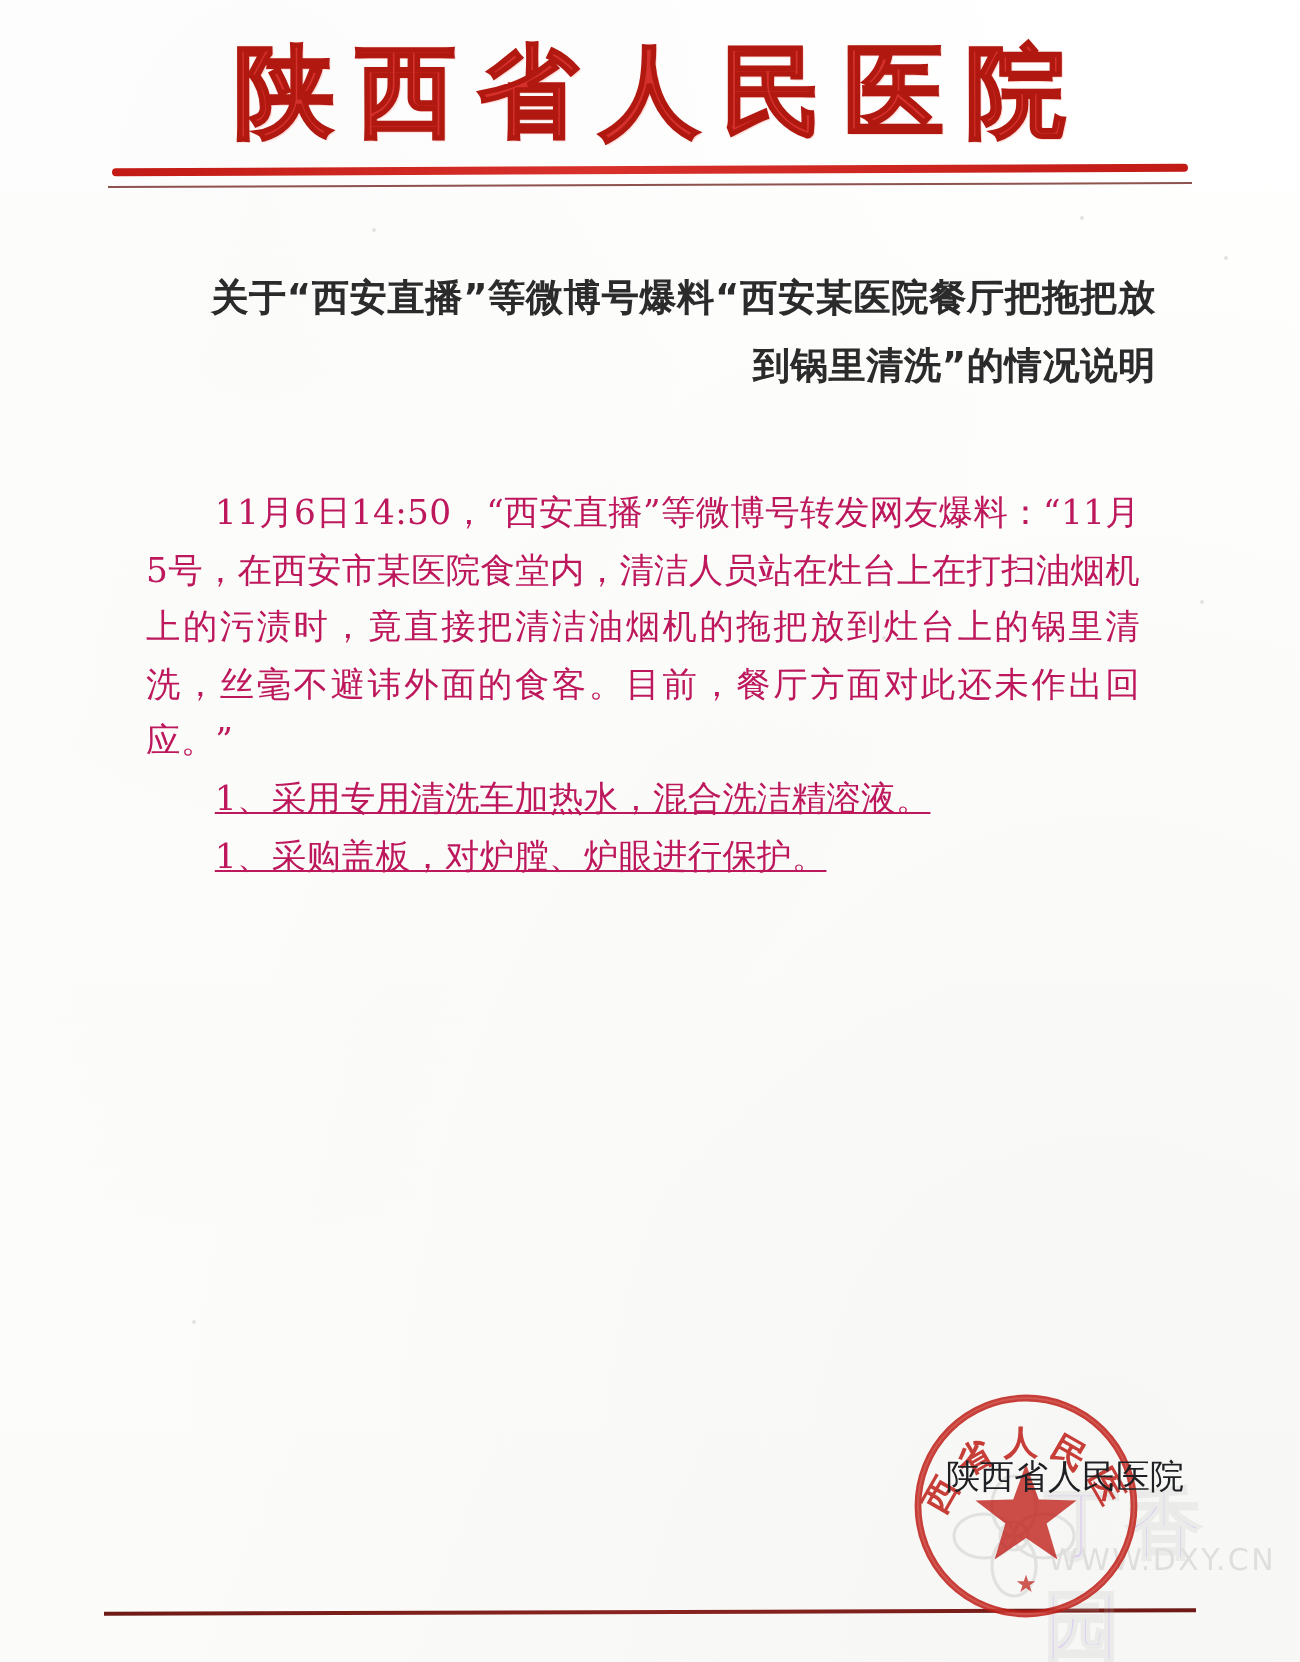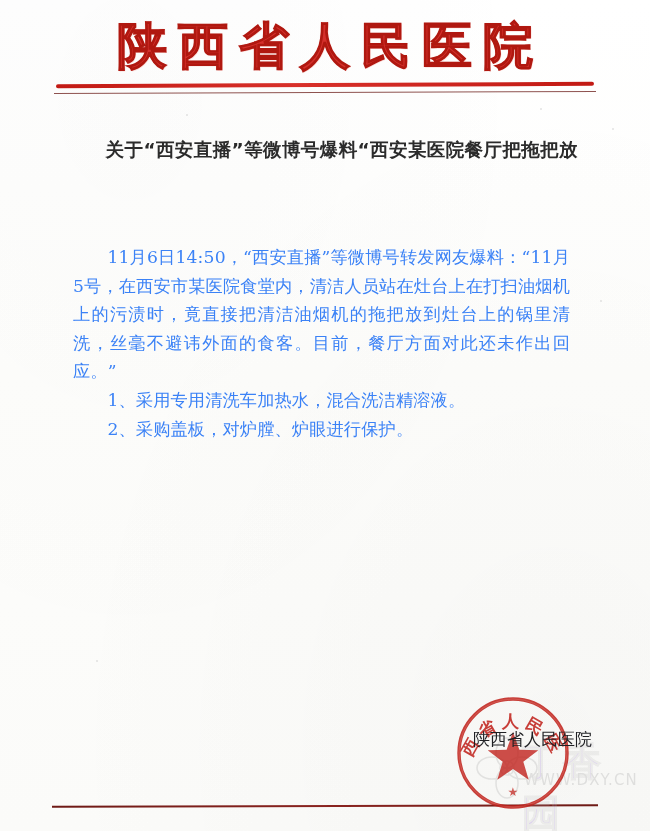--- a/index.html
+++ b/index.html
@@ -96,32 +96,33 @@
 
   
   .body-text {
     position: absolute;
     top: 243px;
     left: 73px;
     width: 497px;
     font-family: "DejaVu Serif", "Liberation Serif", serif;
     font-size: 17.2px;
     line-height: 28.6px;
-    color: #3b82f6;
+    color: #be185d;
     text-align: justify;
     text-justify: inter-ideograph;
     letter-spacing: .15px;
   }
   .para {
     margin: 0;
     text-indent: 2em;
     text-align: justify;
   }
   .para.item {
     text-indent: 2em;
+    text-decoration: underline;
   }
 
   
   .sign-block {
     position: absolute;
     right: 58px;
     top: 727px;
     text-align: right;
     font-family: "DejaVu Serif", "Liberation Serif", serif;
     font-size: 17px;
@@ -214,26 +215,27 @@
   <div class="paper-tint"></div>
 
   <div class="letterhead">
     <div class="letterhead-title">陕西省人民医院</div>
   </div>
   <div class="rule-red"></div>
   <div class="rule-thin"></div>
 
   <div class="doc-title">
     <span>关于“西安直播”等微博号爆料“西安某医院餐厅把拖把放</span>
+    <span class="line2">到锅里清洗”的情况说明</span>
   </div>
 
   <div class="body-text">
     <p class="para">11月6日14:50，“西安直播”等微博号转发网友爆料：“11月5号，在西安市某医院食堂内，清洁人员站在灶台上在打扫油烟机上的污渍时，竟直接把清洁油烟机的拖把放到灶台上的锅里清洗，丝毫不避讳外面的食客。目前，餐厅方面对此还未作出回应。”</p>
     <p class="para item">1、采用专用清洗车加热水，混合洗洁精溶液。</p>
-    <p class="para item">2、采购盖板，对炉膛、炉眼进行保护。</p>
+    <p class="para item">1、采购盖板，对炉膛、炉眼进行保护。</p>
   </div>
 
   <div class="seal">
     <svg width="122" height="122" viewBox="0 0 122 122" xmlns="http://www.w3.org/2000/svg">
       <defs>
         <path id="arcpath" d="M 20 68 A 42 42 0 0 1 102 68" fill="none"></path>
       </defs>
       <circle cx="61" cy="61" r="54" fill="none" stroke="#c0201a" stroke-width="3.4"></circle>
       <circle cx="61" cy="61" r="54" fill="none" stroke="#d85a50" stroke-width="1" opacity=".5"></circle>
       <text font-family="DejaVu Serif, Liberation Serif, serif" font-size="17" font-weight="700" fill="#c0201a" letter-spacing="5">

